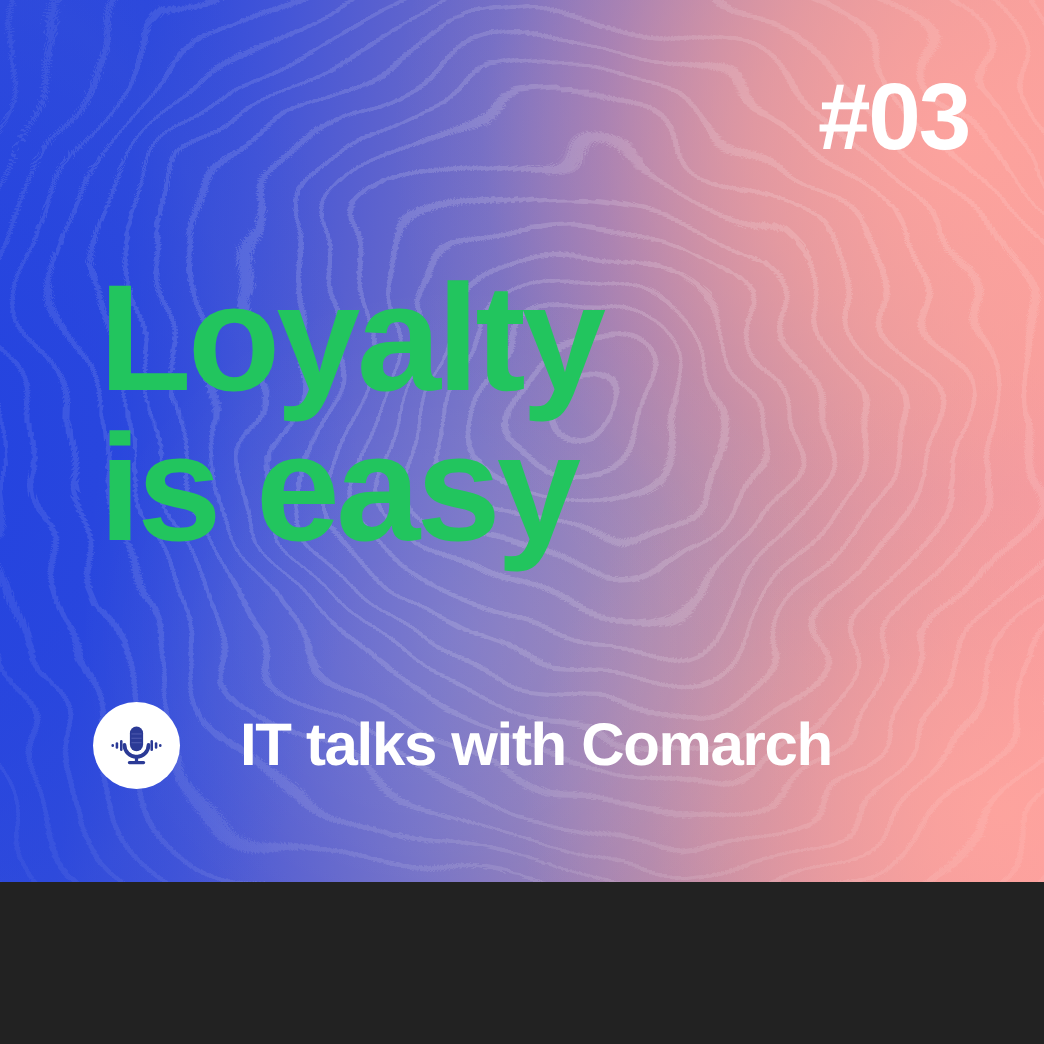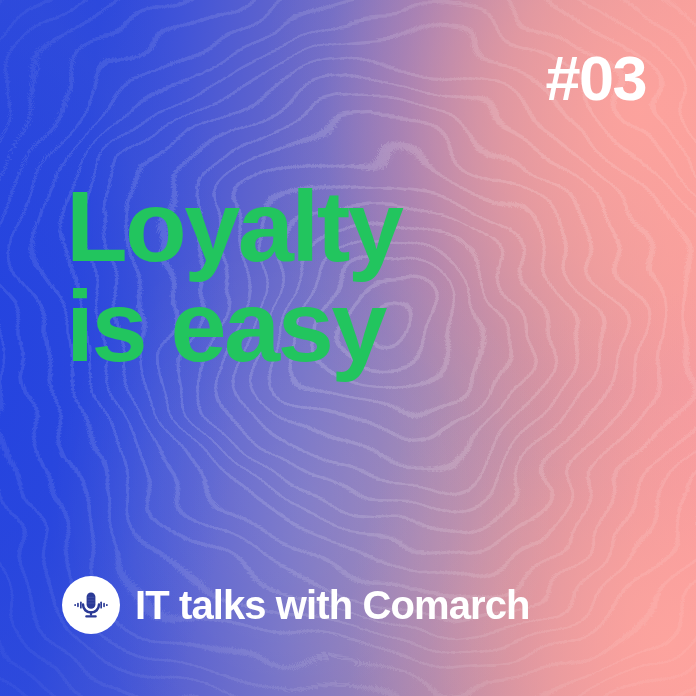--- a/index.html
+++ b/index.html
@@ -3,21 +3,21 @@
 <meta charset="utf-8">
 <style>
   html, body {
     margin: 0;
     padding: 0;
     background: #222;
   }
   #cover {
     position: relative;
     width: 696px;
-    height: 696px;
+    height: 588px;
     overflow: hidden;
     font-family: "Liberation Sans", sans-serif;
     -webkit-font-smoothing: antialiased;
   }
 
   
   .bg-base {
     position: absolute;
     inset: 0;
     background: linear-gradient(96deg,
@@ -105,21 +105,21 @@
     letter-spacing: -2.6px;
     white-space: pre-line;
   }
 
   .brand {
     position: absolute;
     left: 62px;
     bottom: 62px;
     display: flex;
     align-items: center;
-    gap: 15px;
+    gap: 40px;
   }
   .brand-badge {
     width: 58px;
     height: 58px;
     border-radius: 50%;
     background: #ffffff;
     display: flex;
     align-items: center;
     justify-content: center;
     flex: none;

